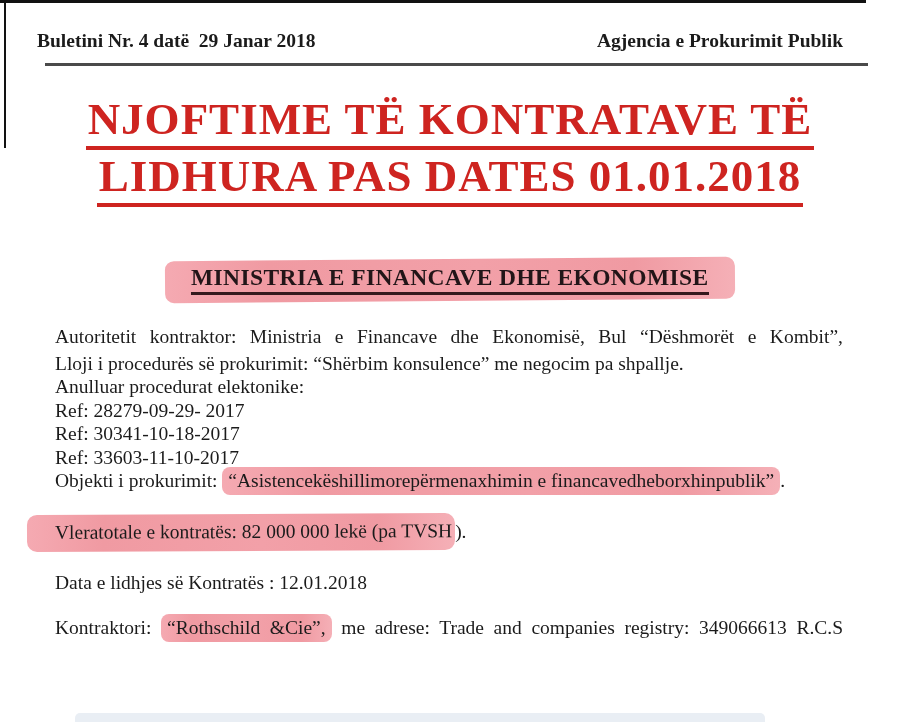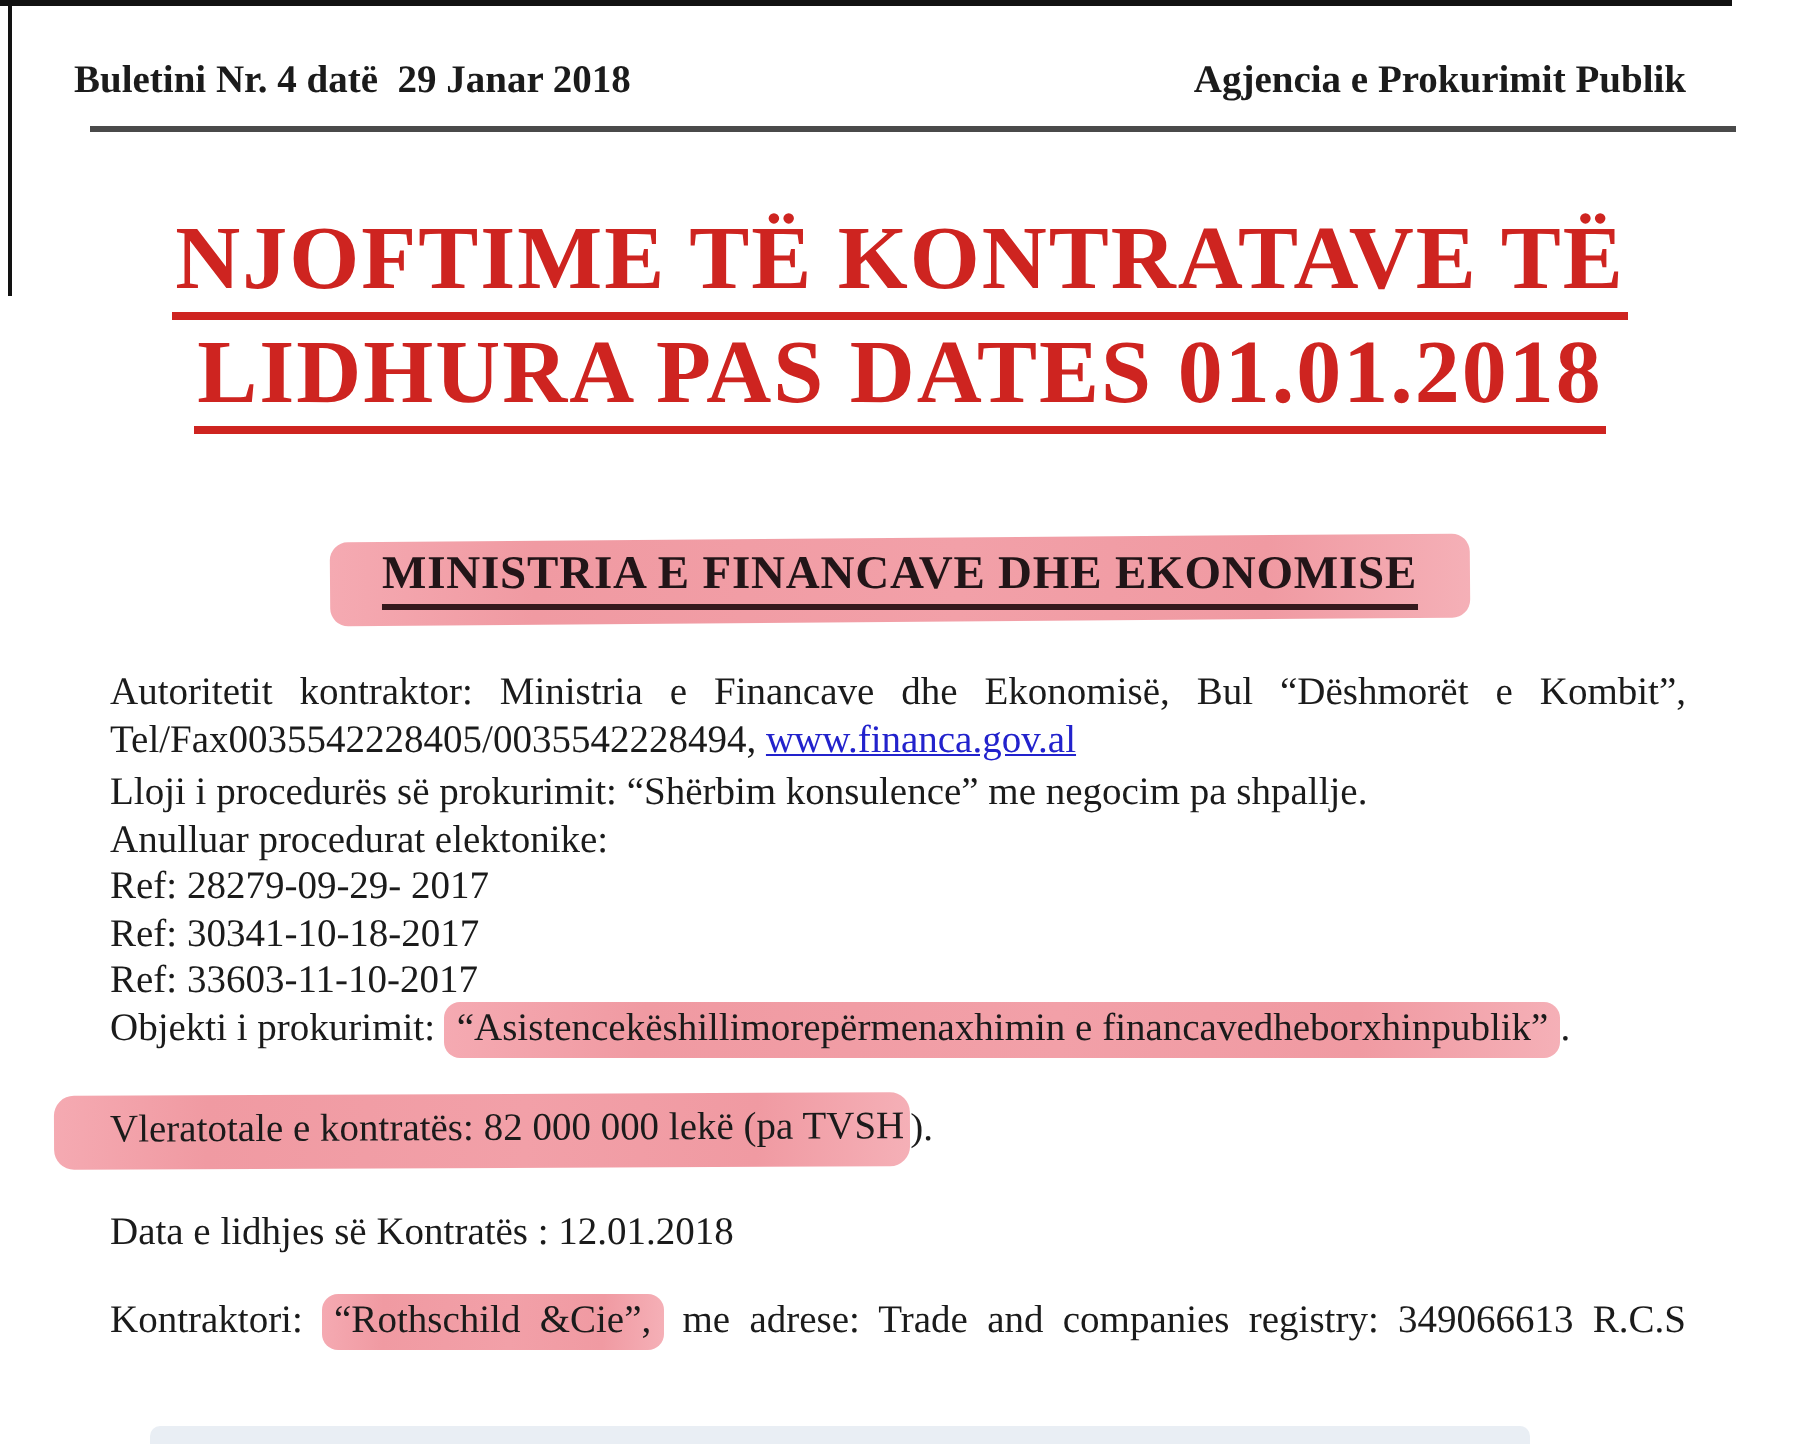--- a/index.html
+++ b/index.html
@@ -19,21 +19,21 @@
     padding: 30px 57px 0 37px;
     font-weight: bold; font-size: 19.5px;
   }
   .header-row .pre { white-space: pre-wrap; }
   .header-rule {
     height: 3px; background: #4a4a4a;
     margin: 11px 32px 0 45px;
   }
 
   .doc-title {
-    margin-top: 37px;
+    margin-top: 27px;
     text-align: center;
     color: #ce2420;
     font-weight: bold;
     font-size: 45px;
     letter-spacing: 1px;
     line-height: 52px;
   }
   .doc-title .tline {
     display: inline-block;
     border-bottom: 4px solid #ce2420;
@@ -103,21 +103,20 @@
   <span class="tline">LIDHURA PAS DATES 01.01.2018</span>
 </div>
 
 <div class="section-heading-wrap">
   <span class="hl hl-heading"><span class="heading-text">MINISTRIA E FINANCAVE DHE EKONOMISE</span></span>
 </div>
 
 <div class="body-text">
 
   <div class="jline">Autoritetit kontraktor: Ministria e Financave dhe Ekonomisë, Bul “Dëshmorët e Kombit”,</div>
-  <div><span>Tel/Fax0035542228405/0035542228494, </span><a class="doc-link">www.financa.gov.al</a></div>
 
   <div class="gap-m">Lloji i procedurës së prokurimit: “Shërbim konsulence” me negocim pa shpallje.</div>
   <div>Anulluar procedurat elektonike:</div>
   <div>Ref: 28279-09-29- 2017</div>
   <div>Ref: 30341-10-18-2017</div>
   <div>Ref: 33603-11-10-2017</div>
   <div><span>Objekti i prokurimit: </span><span class="hl hl-inline">“Asistencekëshillimorepërmenaxhimin e financavedheborxhinpublik”</span><span>.</span></div>
 
 
   <div class="gap-l vlera-line"><span class="hl hl-vlera">Vleratotale e kontratës: 82 000 000 lekë (pa TVSH</span><span>).</span></div>

